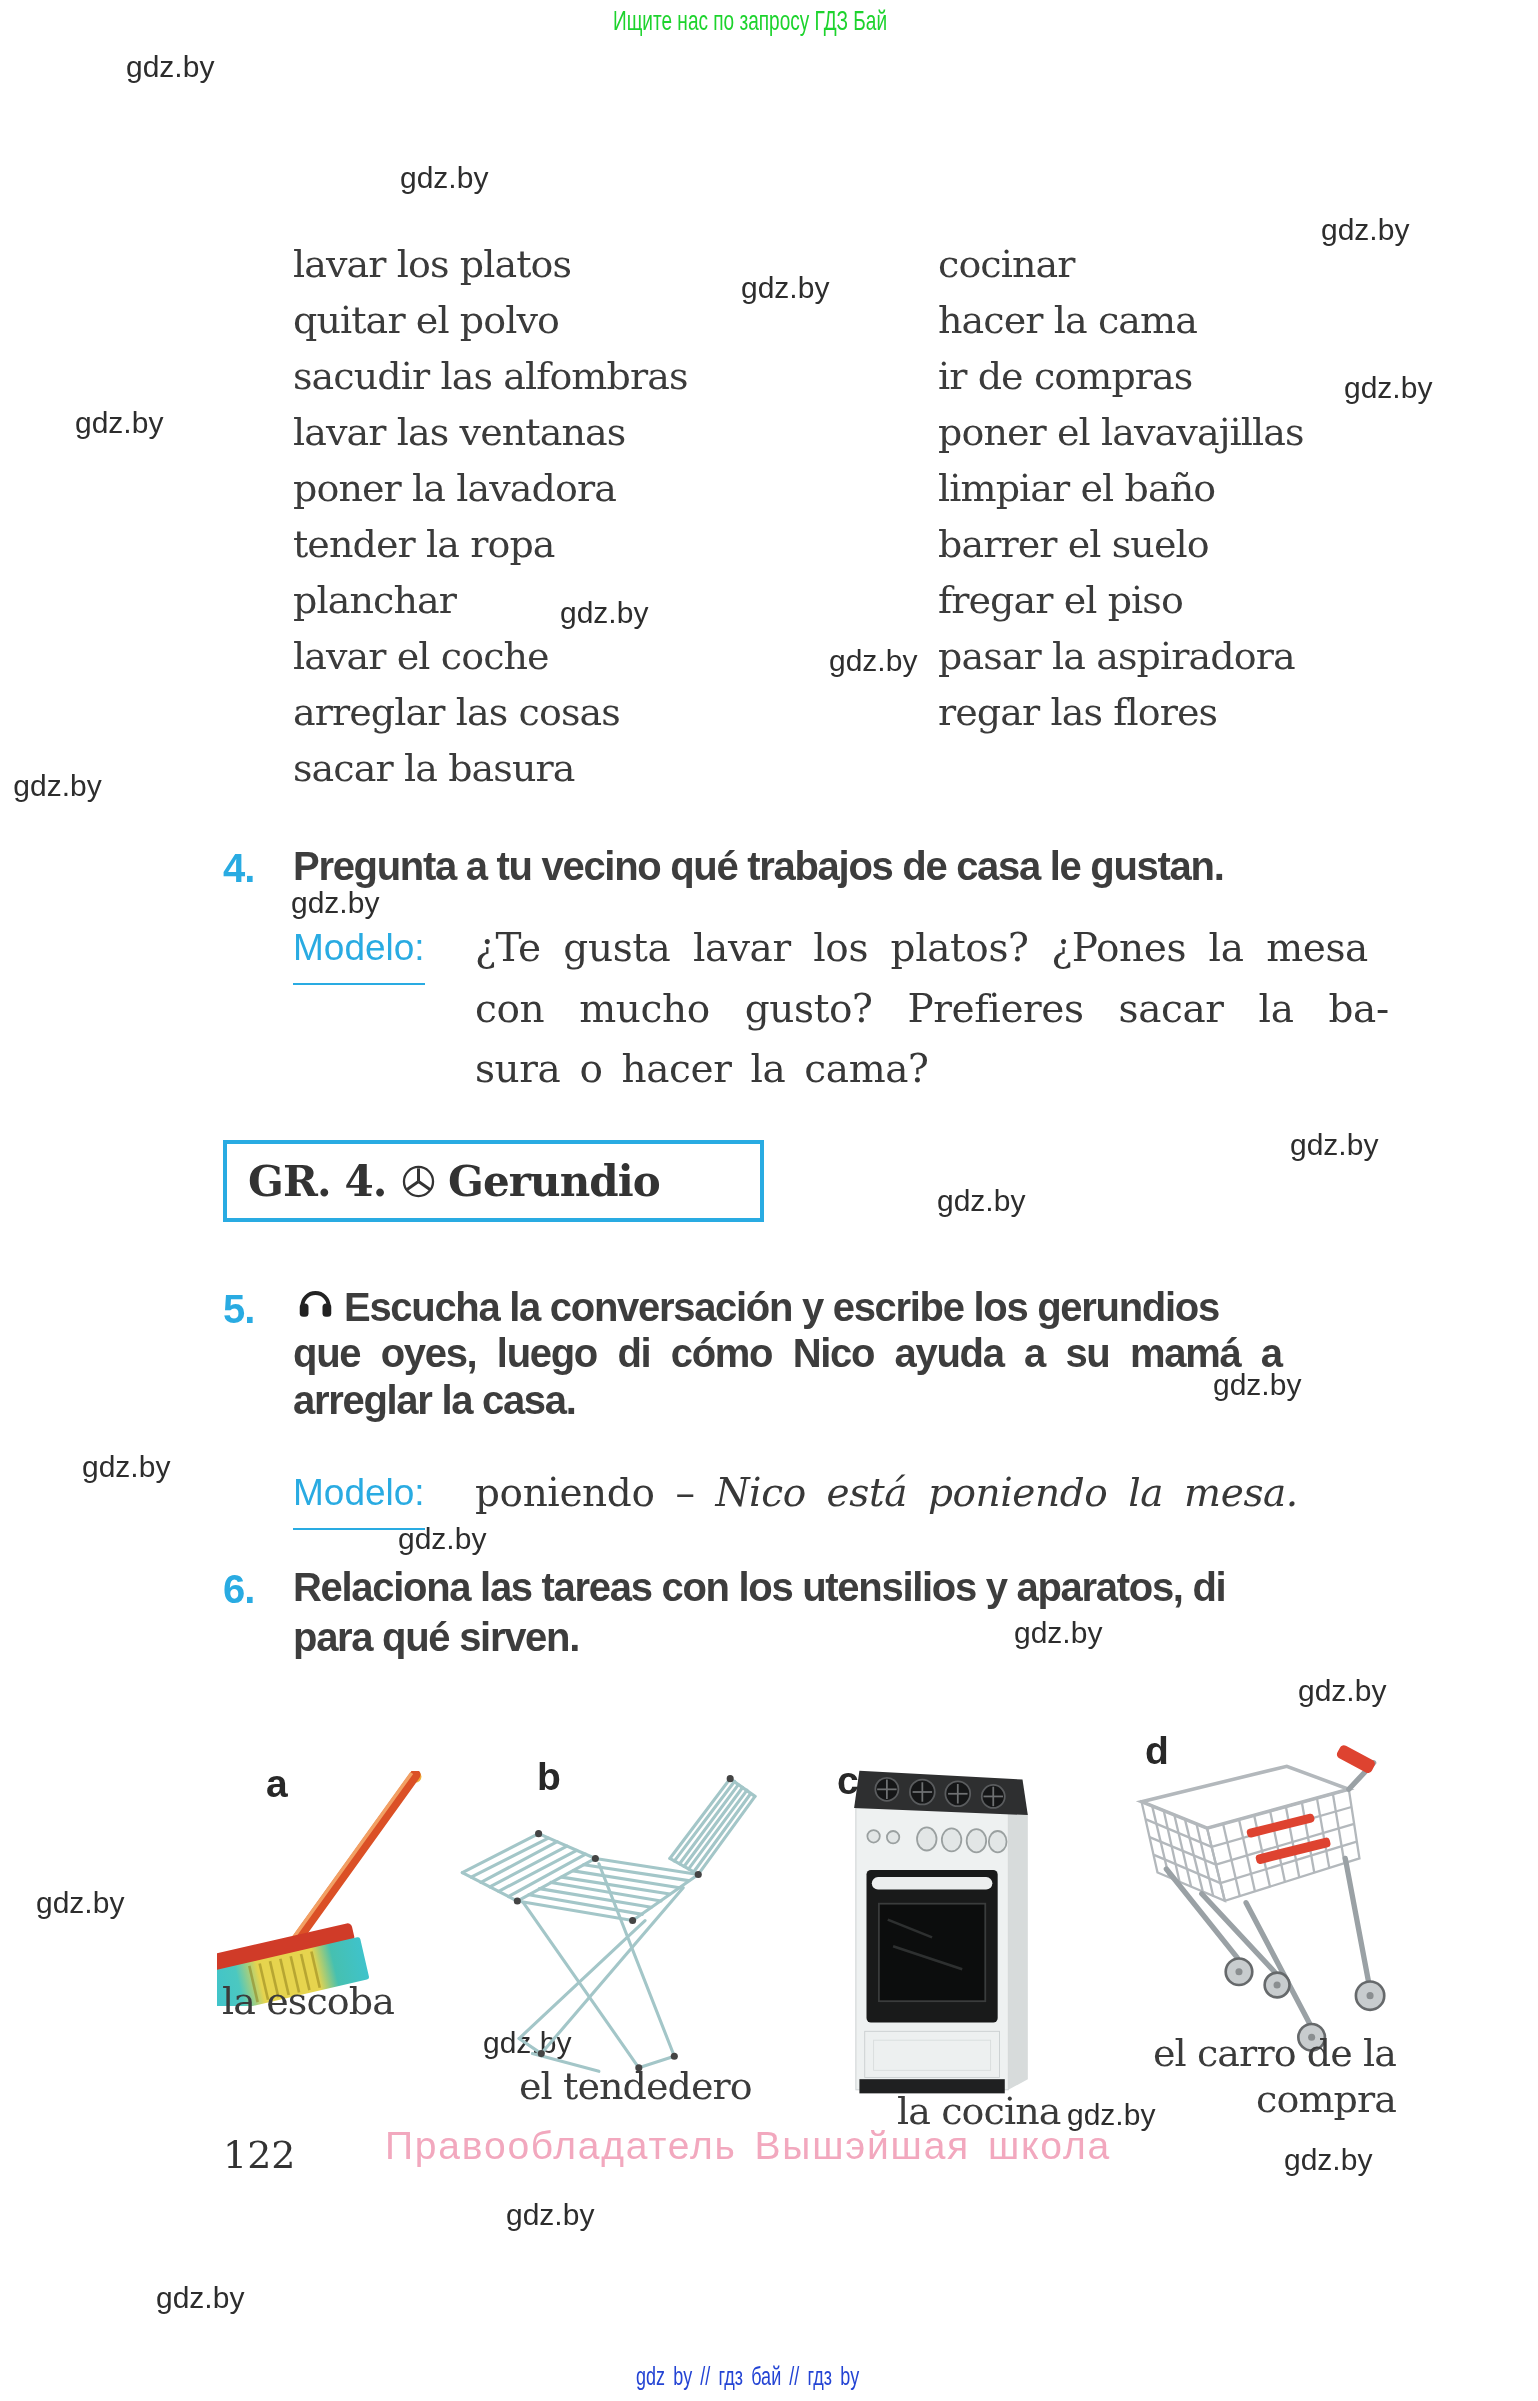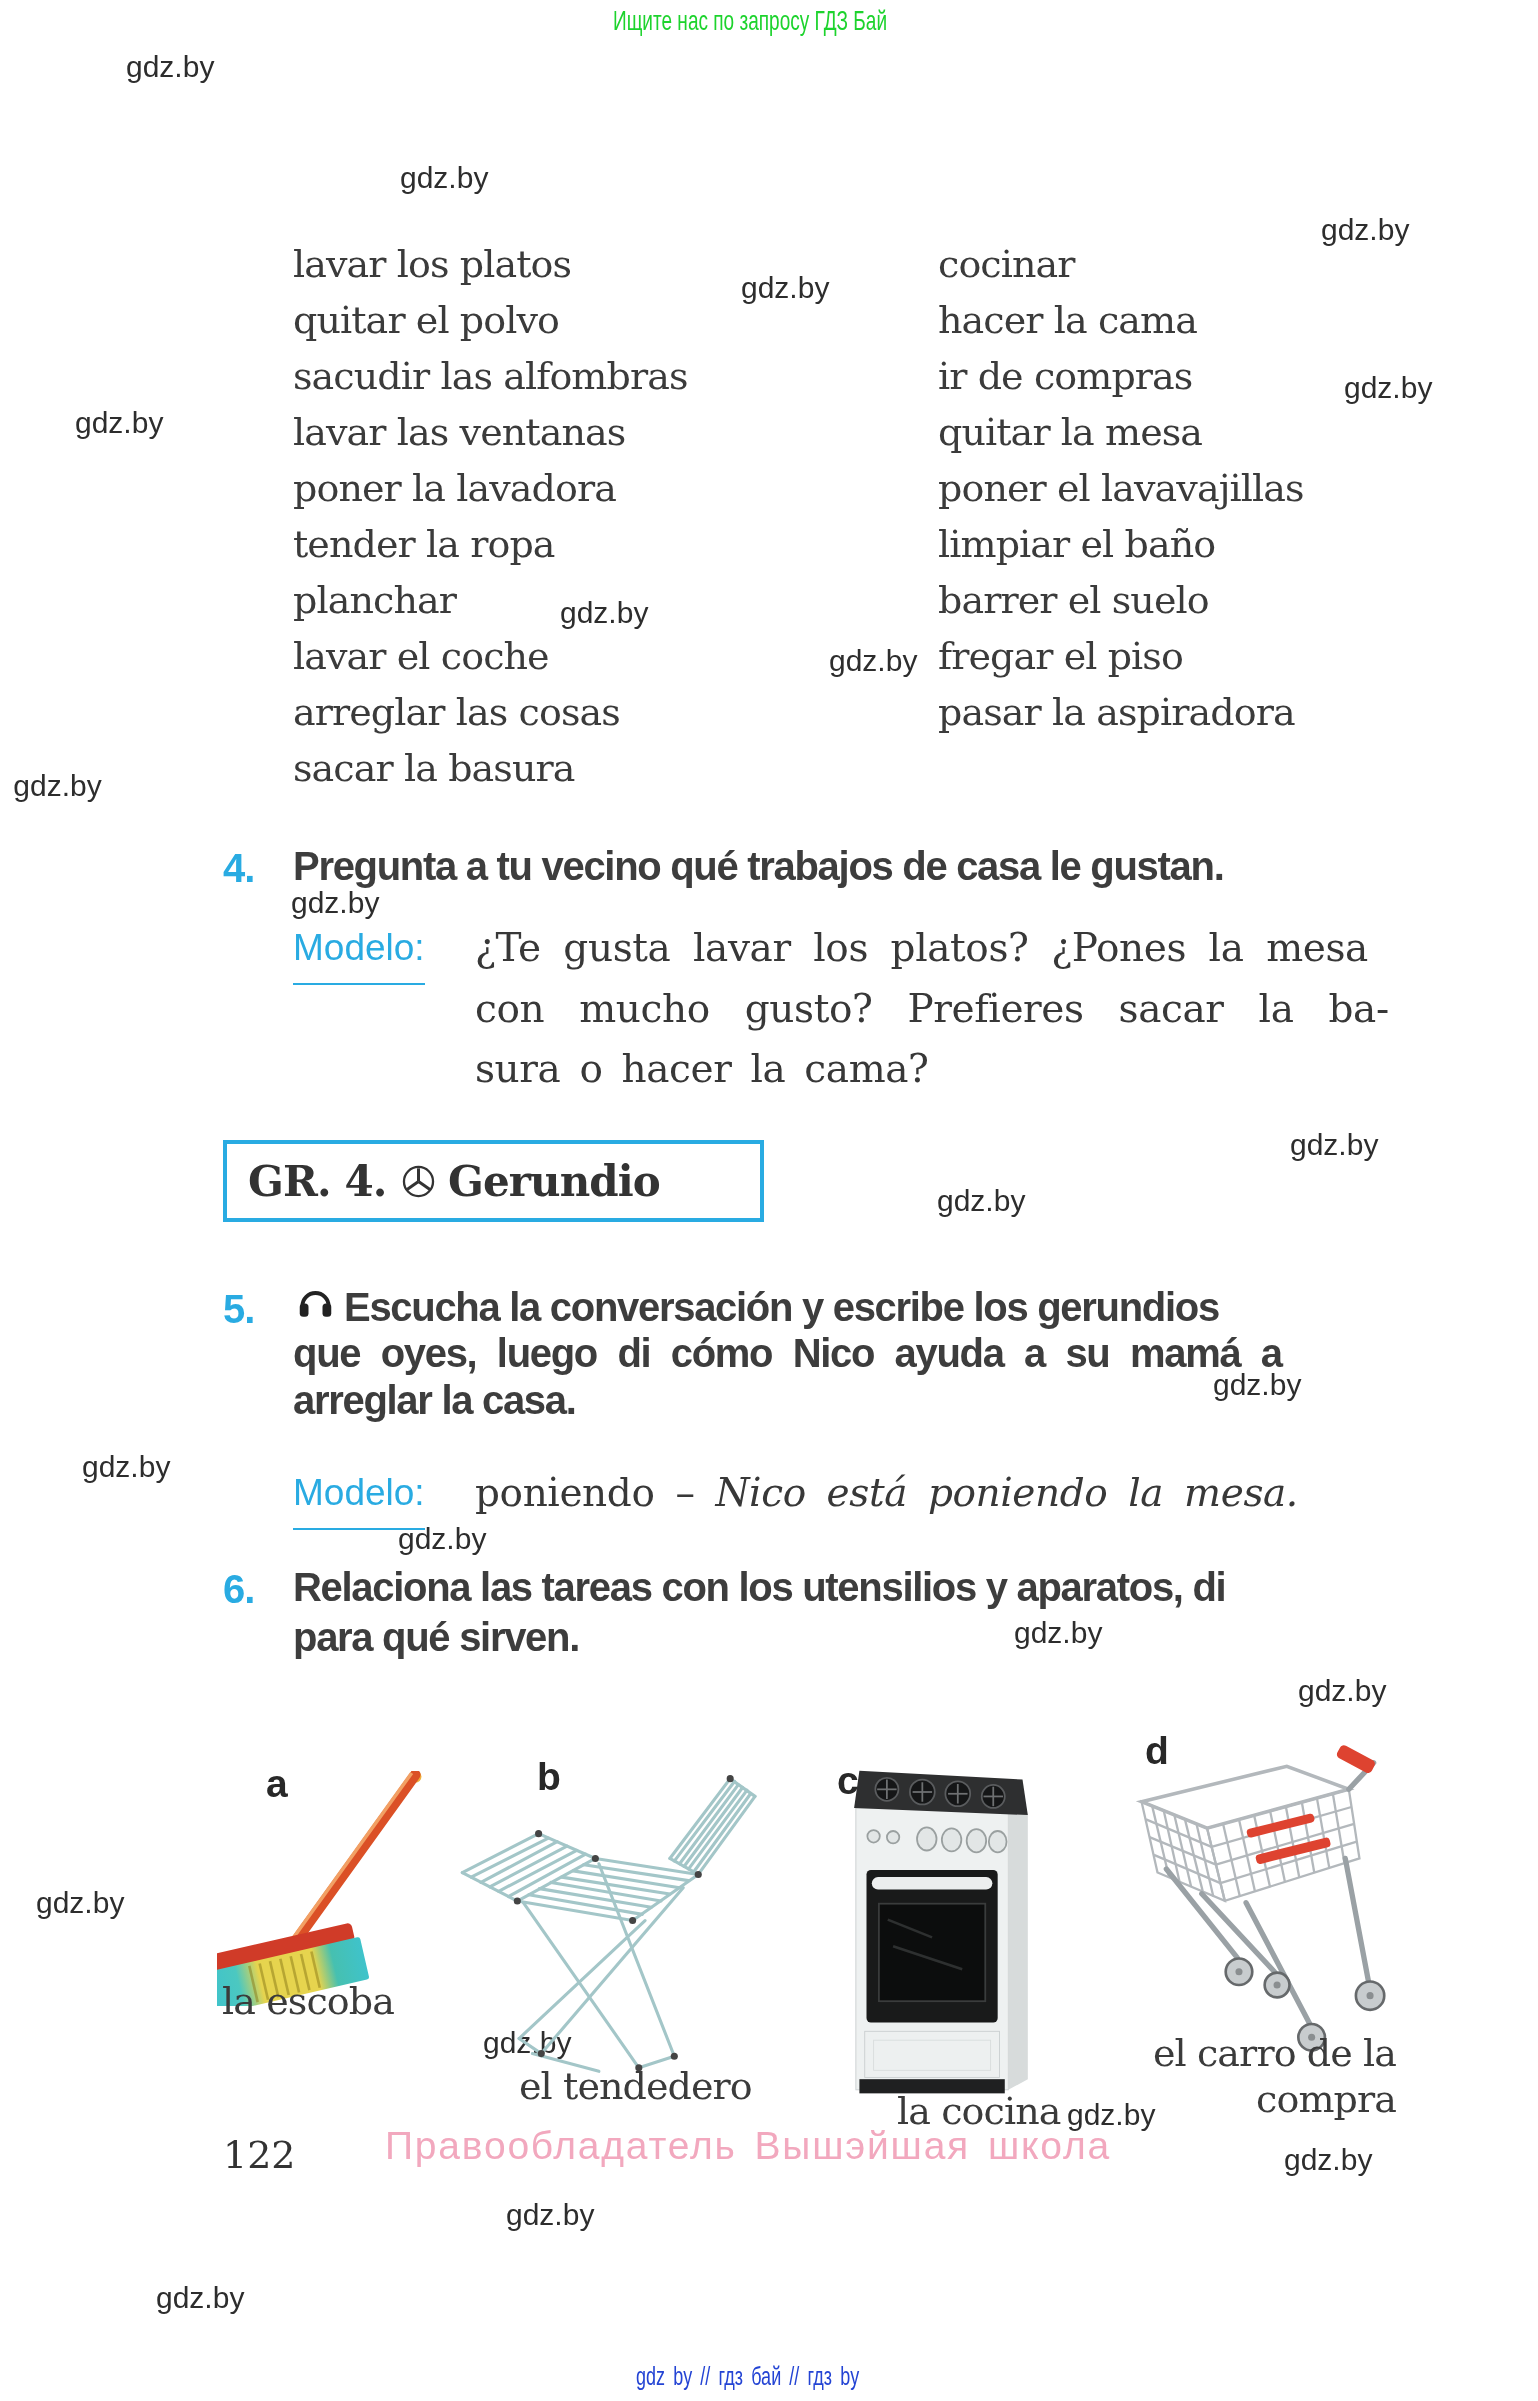--- a/index.html
+++ b/index.html
@@ -75,26 +75,26 @@
     <div>tender la ropa</div>
     <div>planchar</div>
     <div>lavar el coche</div>
     <div>arreglar las cosas</div>
     <div>sacar la basura</div>
   </div>
   <div class="vocab" style="left:938px;top:236px">
     <div>cocinar</div>
     <div>hacer la cama</div>
     <div>ir de compras</div>
-    <div>quitar la mesa</div>
     <div>poner el lavavajillas</div>
     <div>limpiar el baño</div>
     <div>barrer el suelo</div>
     <div>fregar el piso</div>
     <div>pasar la aspiradora</div>
+    <div>regar las flores</div>
   </div>
 
   <div class="exnum" style="left:223px;top:846px">4.</div>
   <div class="hline" style="left:293px;top:844px">Pregunta a tu vecino qué trabajos de casa le gustan.</div>
   <div class="modelo" style="left:293px;top:927px">Modelo:</div>
   <div class="sline" style="left:475px;top:925px;word-spacing:10.6px">¿Te gusta lavar los platos? ¿Pones la mesa</div>
   <div class="sline" style="left:475px;top:986px;word-spacing:23px">con mucho gusto? Prefieres sacar la ba-</div>
   <div class="sline" style="left:475px;top:1046px;word-spacing:7px">sura o hacer la cama?</div>
 
   <div class="grbox">

